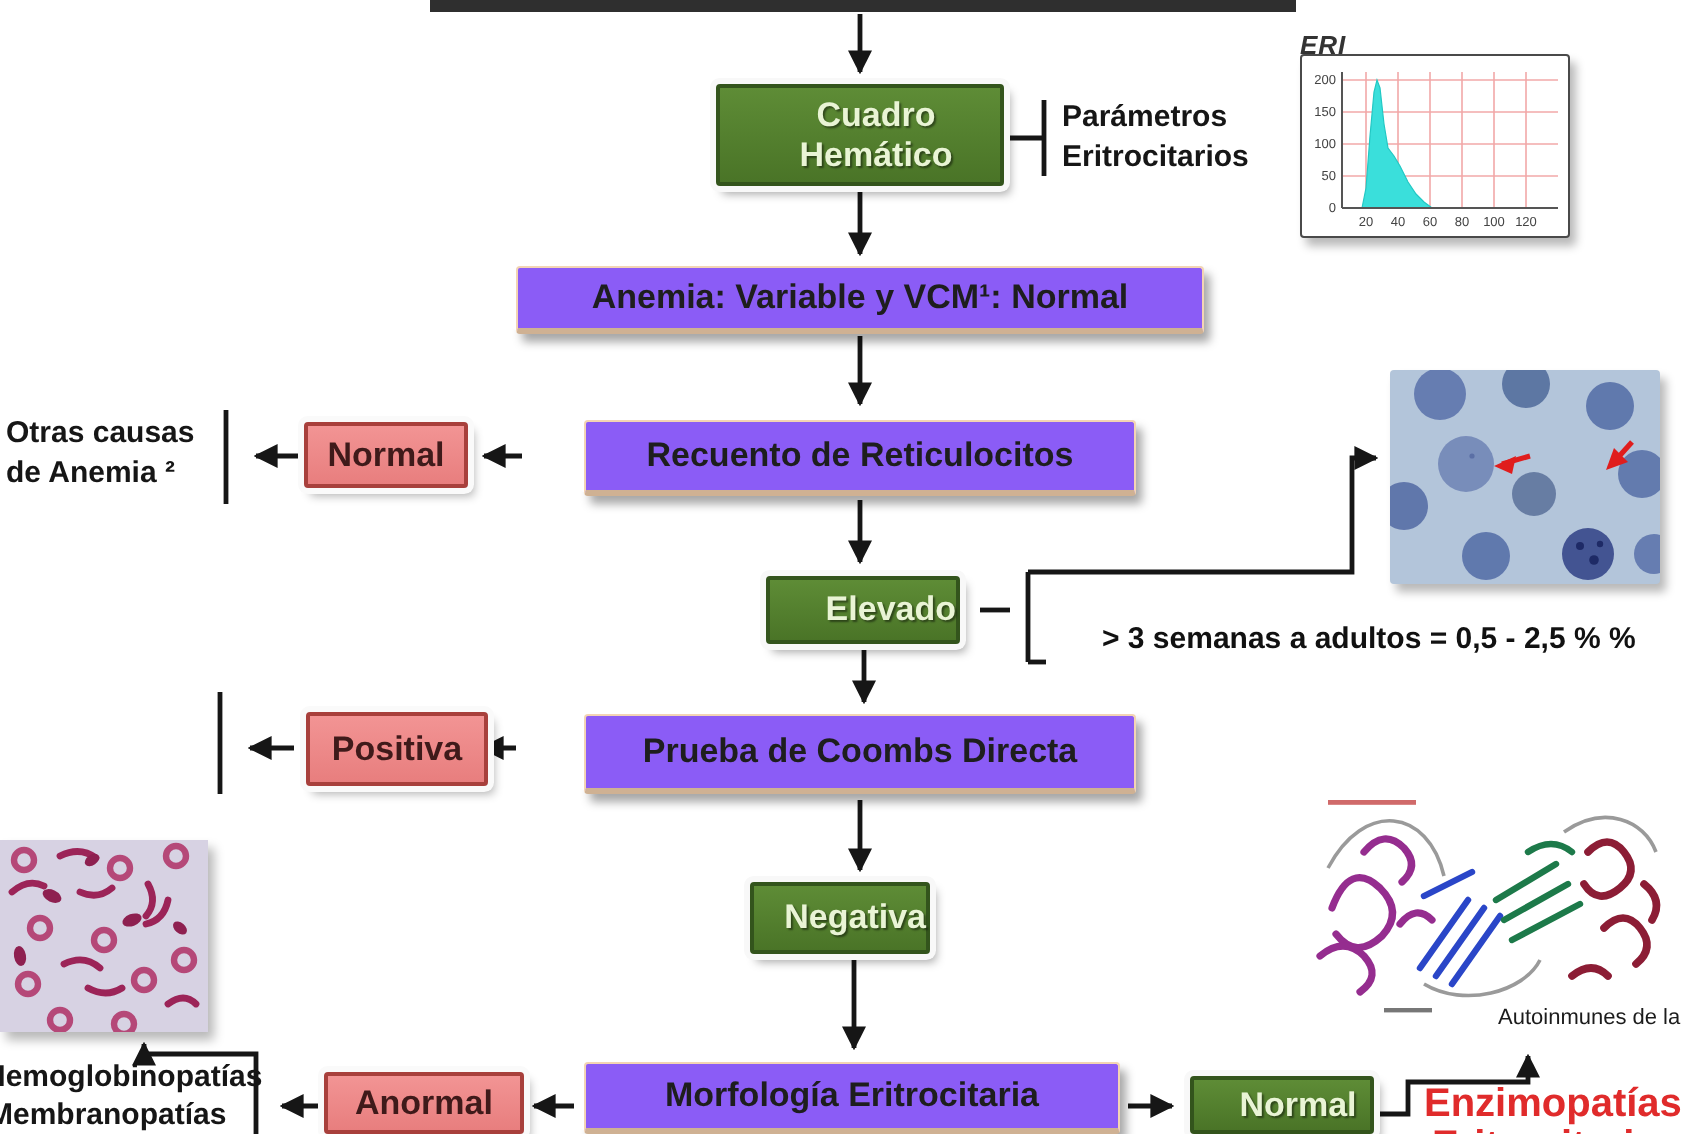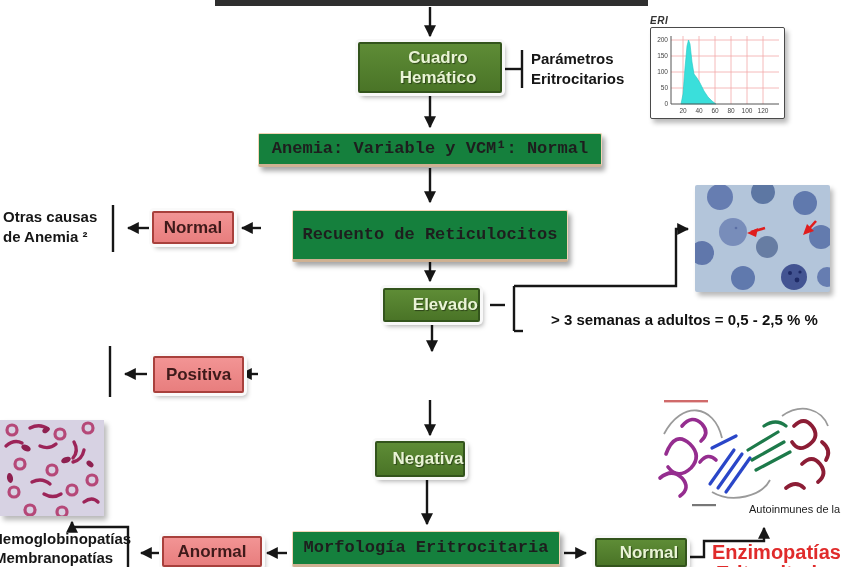--- a/index.html
+++ b/index.html
@@ -22,30 +22,29 @@
     border-radius:2px;
     padding-left:16px;
   }
   .pink-box{
     background:linear-gradient(180deg,#f29494,#e87e7e);
     border:2px solid #a8403c;color:#3f1a1a;font-size:17px;
     box-shadow:0 0 0 3px #fafafa,3px 4px 5px rgba(0,0,0,.3);
     border-radius:2px;
   }
   .beige-box{
-    background:#15803d;border:1px solid #f3d4b4;border-bottom:3px solid #cfb193;
+    background:#8b5cf6;border:1px solid #f3d4b4;border-bottom:3px solid #cfb193;
     color:#1e1e1e;font-size:17px;
     box-shadow:-2px -2px 0 #ffffff,3px 4px 5px rgba(0,0,0,.35);
     border-radius:2px;
-    font-family:Liberation Mono, monospace;
   }
   .side-label{position:absolute;font-weight:bold;font-size:15px;line-height:20px;white-space:nowrap;}
   .vr-text{position:absolute;font-weight:bold;font-size:15px;white-space:nowrap;color:#111;}
   .red-text{position:absolute;font-weight:bold;font-size:20px;line-height:21px;white-space:nowrap;color:#e02b2b;}
-  .tiny{position:absolute;font-size:10px;color:#333;font-weight:bold;letter-spacing:.5px;}
+  .tiny{position:absolute;font-size:13px;color:#333;font-weight:bold;letter-spacing:.5px;}
   .caption{position:absolute;font-size:11px;color:#1c1c1c;white-space:nowrap;}
   .img-panel{position:absolute;box-shadow:3px 4px 5px rgba(0,0,0,.28);border-radius:2px;overflow:hidden;}
 </style>
 </head>
 <body>
 
 <div id="stage">
 
   <svg class="abs" width="842" height="567" viewBox="0 0 842 567" style="left:0;top:0;">
     <defs>
@@ -100,37 +99,40 @@
 
   <div class="side-label" style="left:3px;top:207px;">
     <div>Otras causas</div>
     <div>de Anemia ²</div>
   </div>
 
   <div class="node pink-box" style="left:152px;top:211px;width:82px;height:33px;">
     <span>Normal</span>
   </div>
 
-  <div class="node beige-box" style="left:292px;top:210px;width:276px;height:52px;">
+  <div class="node beige-box" style="left:292px;top:210px;width:276px;height:38px;">
     <span>Recuento de Reticulocitos</span>
   </div>
 
   <div class="node green-box" style="left:383px;top:288px;width:97px;height:34px;justify-content:flex-end;">
     <span>Elevado</span>
   </div>
 
   <div class="vr-text" style="left:518px;top:311px;margin-left:33px;">&gt; 3 semanas a adultos = 0,5 - 2,5 % %</div>
 
 
   <div class="node pink-box" style="left:153px;top:356px;width:91px;height:37px;">
     <span>Positiva</span>
   </div>
 
-
-  <div class="node green-box" style="left:375px;top:441px;width:90px;height:36px;">
+  <div class="node beige-box" style="left:292px;top:357px;width:276px;height:40px;">
+    <span>Prueba de Coombs Directa</span>
+  </div>
+
+  <div class="node green-box" style="left:375px;top:441px;width:90px;height:36px;justify-content:flex-end;">
     <span>Negativa</span>
   </div>
 
   <div class="node pink-box" style="left:162px;top:536px;width:100px;height:31px;">
     <span>Anormal</span>
   </div>
 
   <div class="node beige-box" style="left:292px;top:531px;width:268px;height:36px;">
     <span>Morfología Eritrocitaria</span>
   </div>

